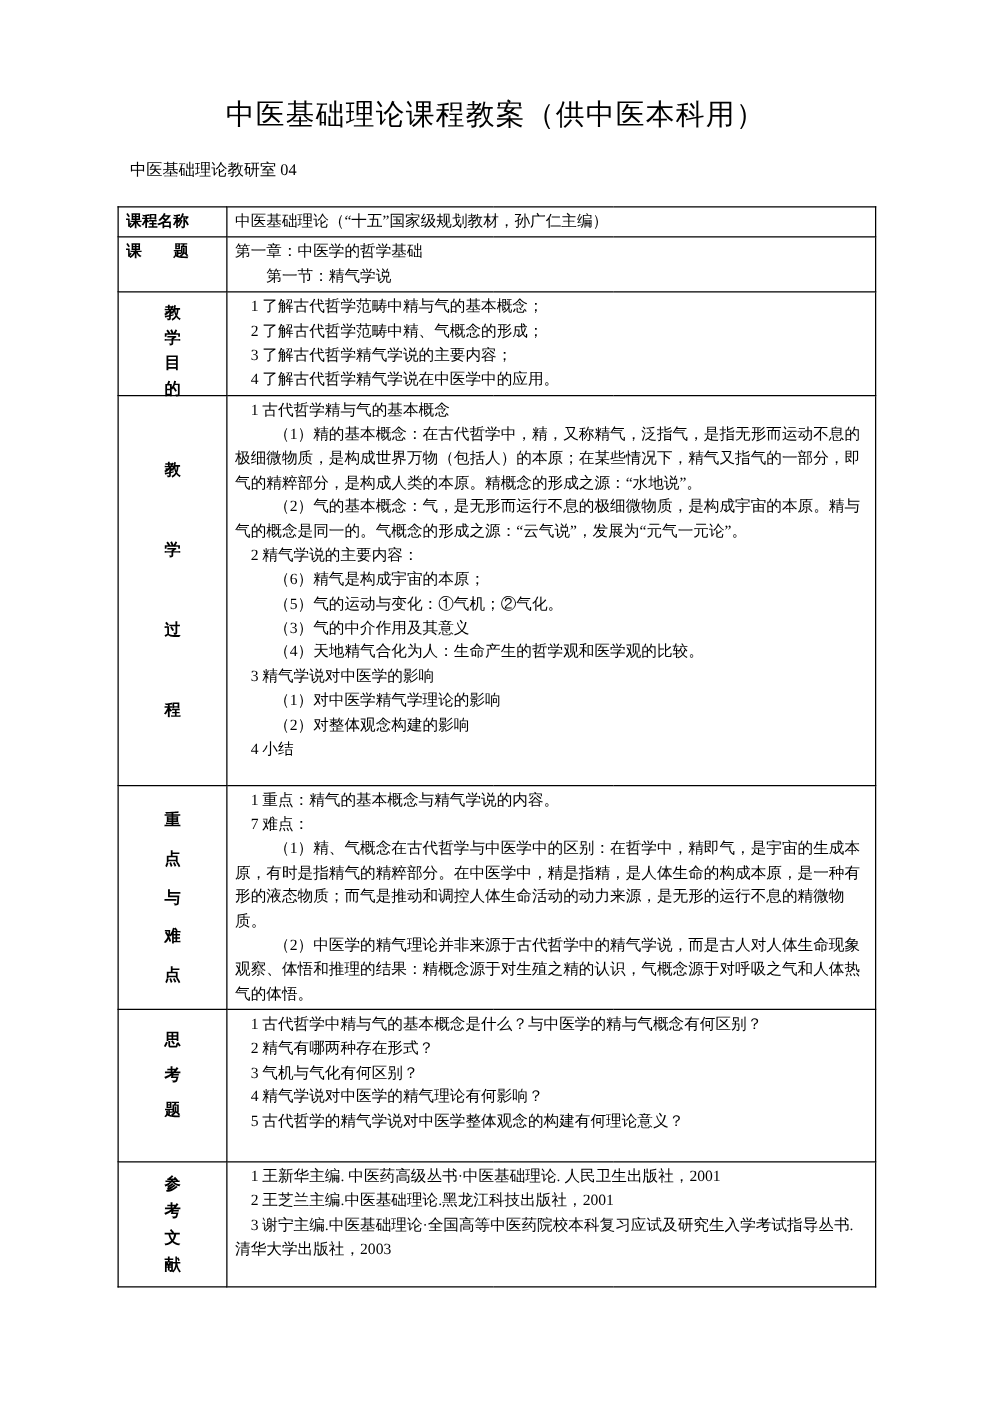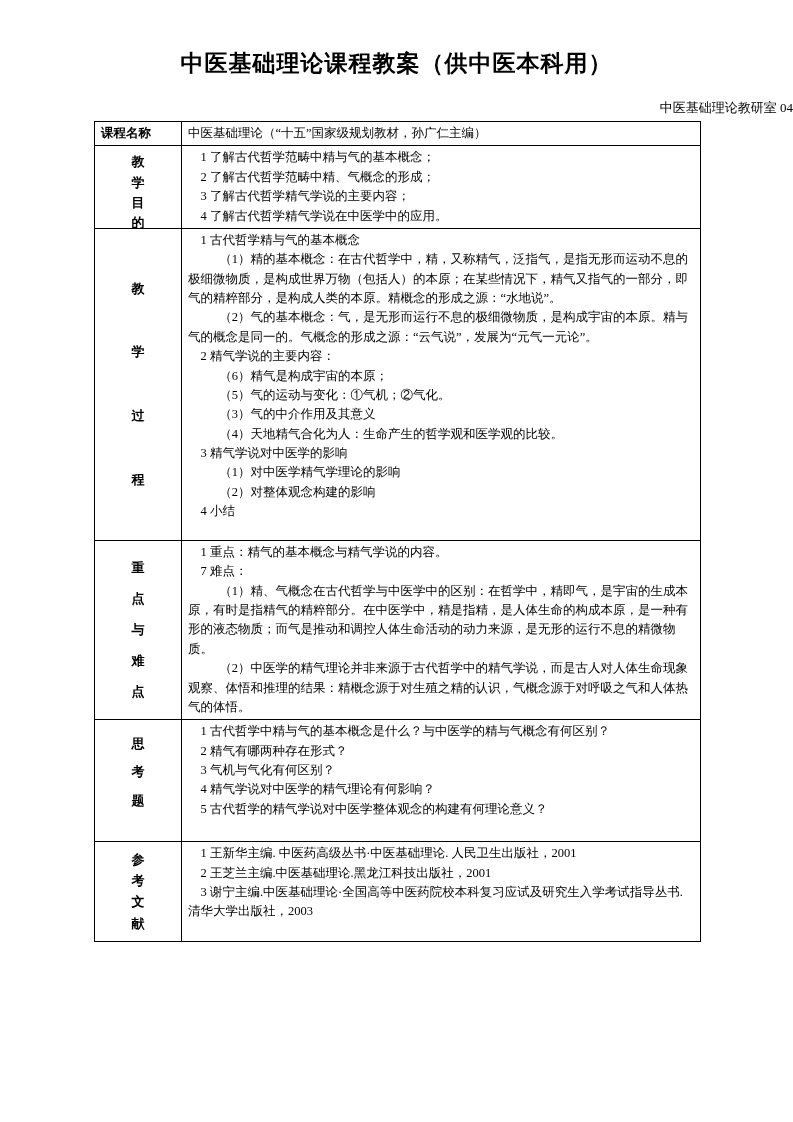--- a/index.html
+++ b/index.html
@@ -11,28 +11,27 @@
   .page {
     width: 793px;
     height: 1122px;
     background: #fff;
     position: relative;
     overflow: hidden;
   }
   .doc-title {
     text-align: center;
     font-size: 23px;
-    font-weight: bold;
-    padding-top: 48px;
+    font-weight: normal;
+    padding-top: 76px;
     letter-spacing: 1px;
   }
   .doc-subtitle {
     font-size: 13px;
-    margin: 20px 0 4px 104px;
-    text-align: right;
+    margin: 20px 0 20px 104px;
   }
   table.lesson {
     border-collapse: collapse;
     margin-left: 94px;
     width: 606px;
     table-layout: fixed;
     font-size: 12.5px;
   }
   table.lesson td {
     border: 1px solid #000;
@@ -88,20 +87,27 @@
       <col style="width:96px">
       <col style="width:210px">
     </colgroup>
 
     <tbody>
         <tr>
       <td class="label">课程名称</td>
       <td colspan="3">中医基础理论（“十五”国家级规划教材，孙广仁主编）</td>
     </tr>
 
+    <tr>
+      <td class="label">课　　题</td>
+      <td colspan="3">
+        <div>第一章：中医学的哲学基础</div>
+        <div class="ind2t">第一节：精气学说</div>
+      </td>
+    </tr>
 
 
     <tr>
       <td class="vcell">
         <div class="vlabel">
           <span>教</span>
           <span>学</span>
           <span>目</span>
           <span>的</span>
         </div>

